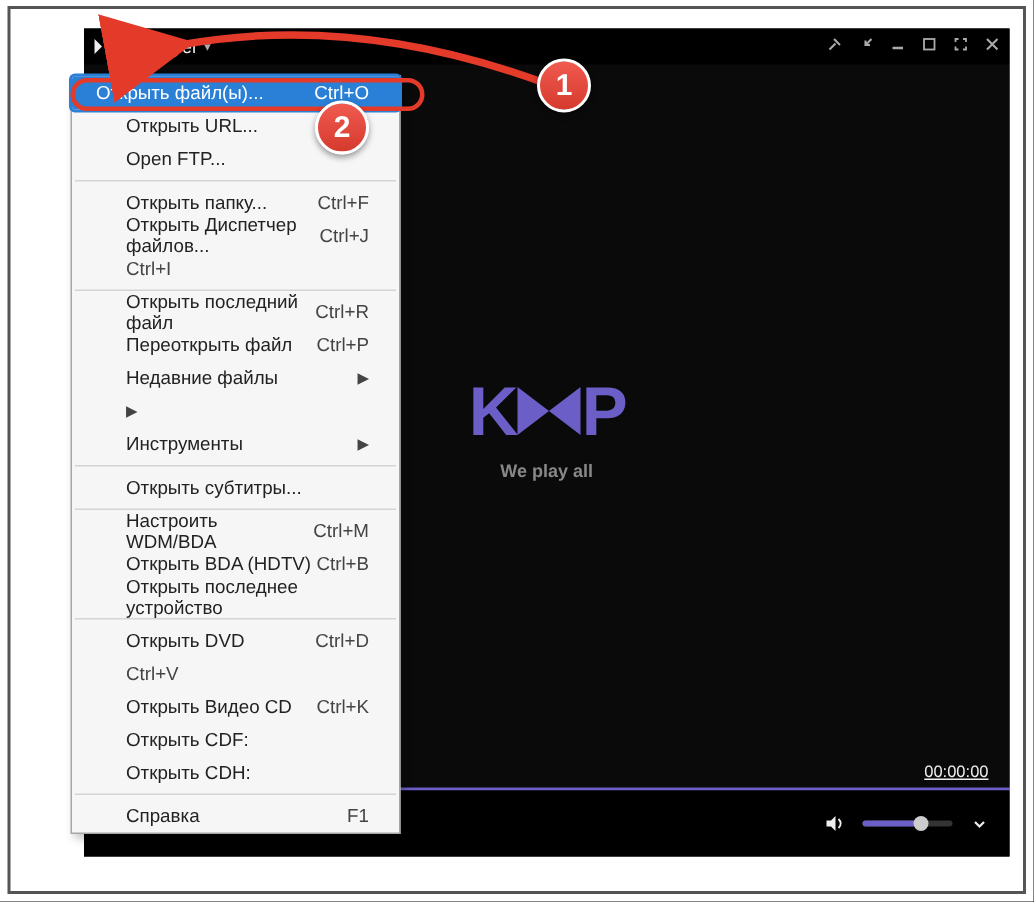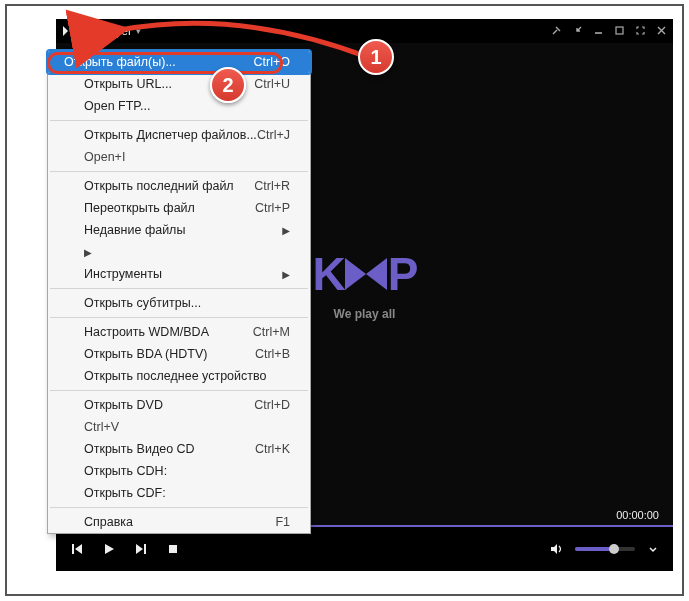--- a/index.html
+++ b/index.html
@@ -34,24 +34,24 @@
     position: absolute; left: 0; right: 0; bottom: 0; height: 44px;
     background: #000; display: flex; align-items: center; justify-content: space-between;
     padding: 0 14px; font-size: 12px; color: #eee;
   }
   .playback-controls { display: flex; gap: 18px; align-items: center; }
   .ctrl-ico { color: #eee; cursor: pointer; display: inline-flex; }
   .right-controls { display: flex; gap: 12px; align-items: center; }
   .volume-track { width: 60px; height: 4px; background: #333; position: relative; border-radius: 2px; }
   .volume-fill { position: absolute; left: 0; top: 0; bottom: 0; width: 60%; background: #6b5fc7; border-radius: 2px; }
   .volume-thumb { position: absolute; left: 56%; top: -3px; width: 10px; height: 10px; background: #ccc; border-radius: 50%; }
-  .time-display { font-size: 11px; color: #eee; position: absolute; right: 14px; bottom: 50px; }
+  .time-display { font-size: 11px; color: #eee; position: absolute; right: 14px; bottom: 50px; text-decoration: underline; }
   
   .context-menu {
-    position: absolute; left: 47px; top: 50px; width: 264px;
+    position: absolute; left: 47px; top: 50px; width: 220px;
     background: #f6f6f6; border: 1px solid #a6a6a6; font-size: 12.5px; color: #222;
     box-shadow: 2px 3px 6px rgba(0,0,0,0.25);
   }
   .menu-item {
     display: flex; justify-content: space-between; align-items: center;
     padding: 4px 20px 4px 16px; height: 22px; cursor: default; position: relative; margin-left: 20px;
   }
   .menu-item.highlight {
     background: #2a80d6; color: #fff;
     margin: 0; border-radius: 2px;
@@ -192,25 +192,29 @@
     </div>
     <div class="menu-item">
       <span>Открыть URL...</span>
       <span class="shortcut">Ctrl+U</span>
     </div>
     <div class="menu-item">
       <span>Open FTP...</span>
     </div>
     <hr class="menu-sep">
     <div class="menu-item">
+      <span>Открыть папку...</span>
+      <span class="shortcut">Ctrl+F</span>
+    </div>
+    <div class="menu-item">
       <span>Открыть Диспетчер файлов...</span>
       <span class="shortcut">Ctrl+J</span>
     </div>
     <div class="menu-item">
-      <span class="shortcut">Open+I</span>
+      <span class="shortcut">Ctrl+I</span>
     </div>
     <hr class="menu-sep">
     <div class="menu-item">
       <span>Открыть последний файл</span>
       <span class="shortcut">Ctrl+R</span>
     </div>
     <div class="menu-item">
       <span>Переоткрыть файл</span>
       <span class="shortcut">Ctrl+P</span>
     </div>
@@ -247,24 +251,24 @@
       <span class="shortcut">Ctrl+D</span>
     </div>
     <div class="menu-item">
       <span class="shortcut">Ctrl+V</span>
     </div>
     <div class="menu-item">
       <span>Открыть Видео CD</span>
       <span class="shortcut">Ctrl+K</span>
     </div>
     <div class="menu-item">
+      <span>Открыть CDF:</span>
+    </div>
+    <div class="menu-item">
       <span>Открыть CDH:</span>
-    </div>
-    <div class="menu-item">
-      <span>Открыть CDF:</span>
     </div>
     <hr class="menu-sep">
     <div class="menu-item">
       <span>Справка</span>
       <span class="shortcut">F1</span>
     </div>
   </div>
 
 <div class="red-box"></div>
 <div class="annotation-arrow">

